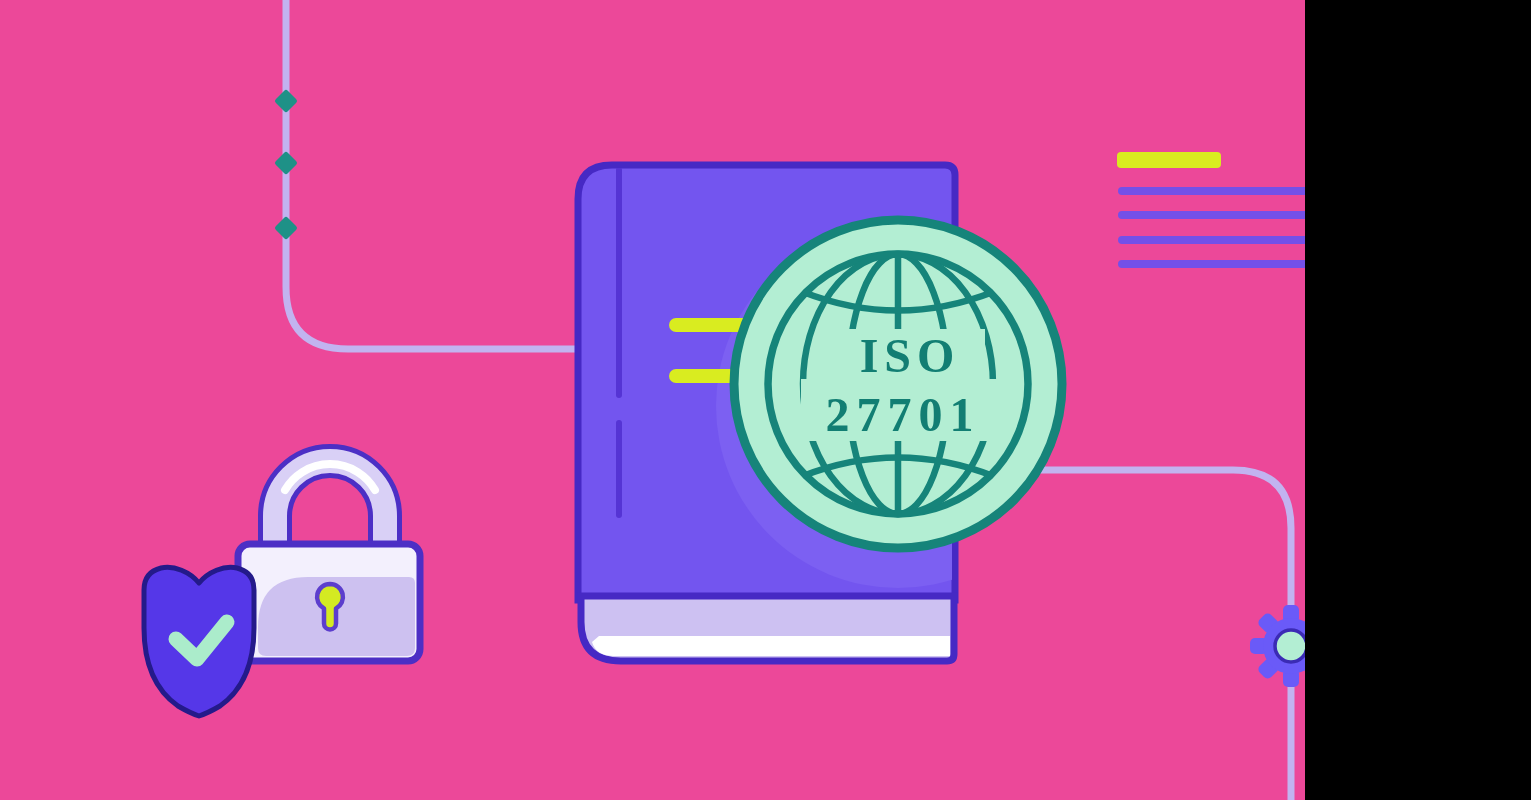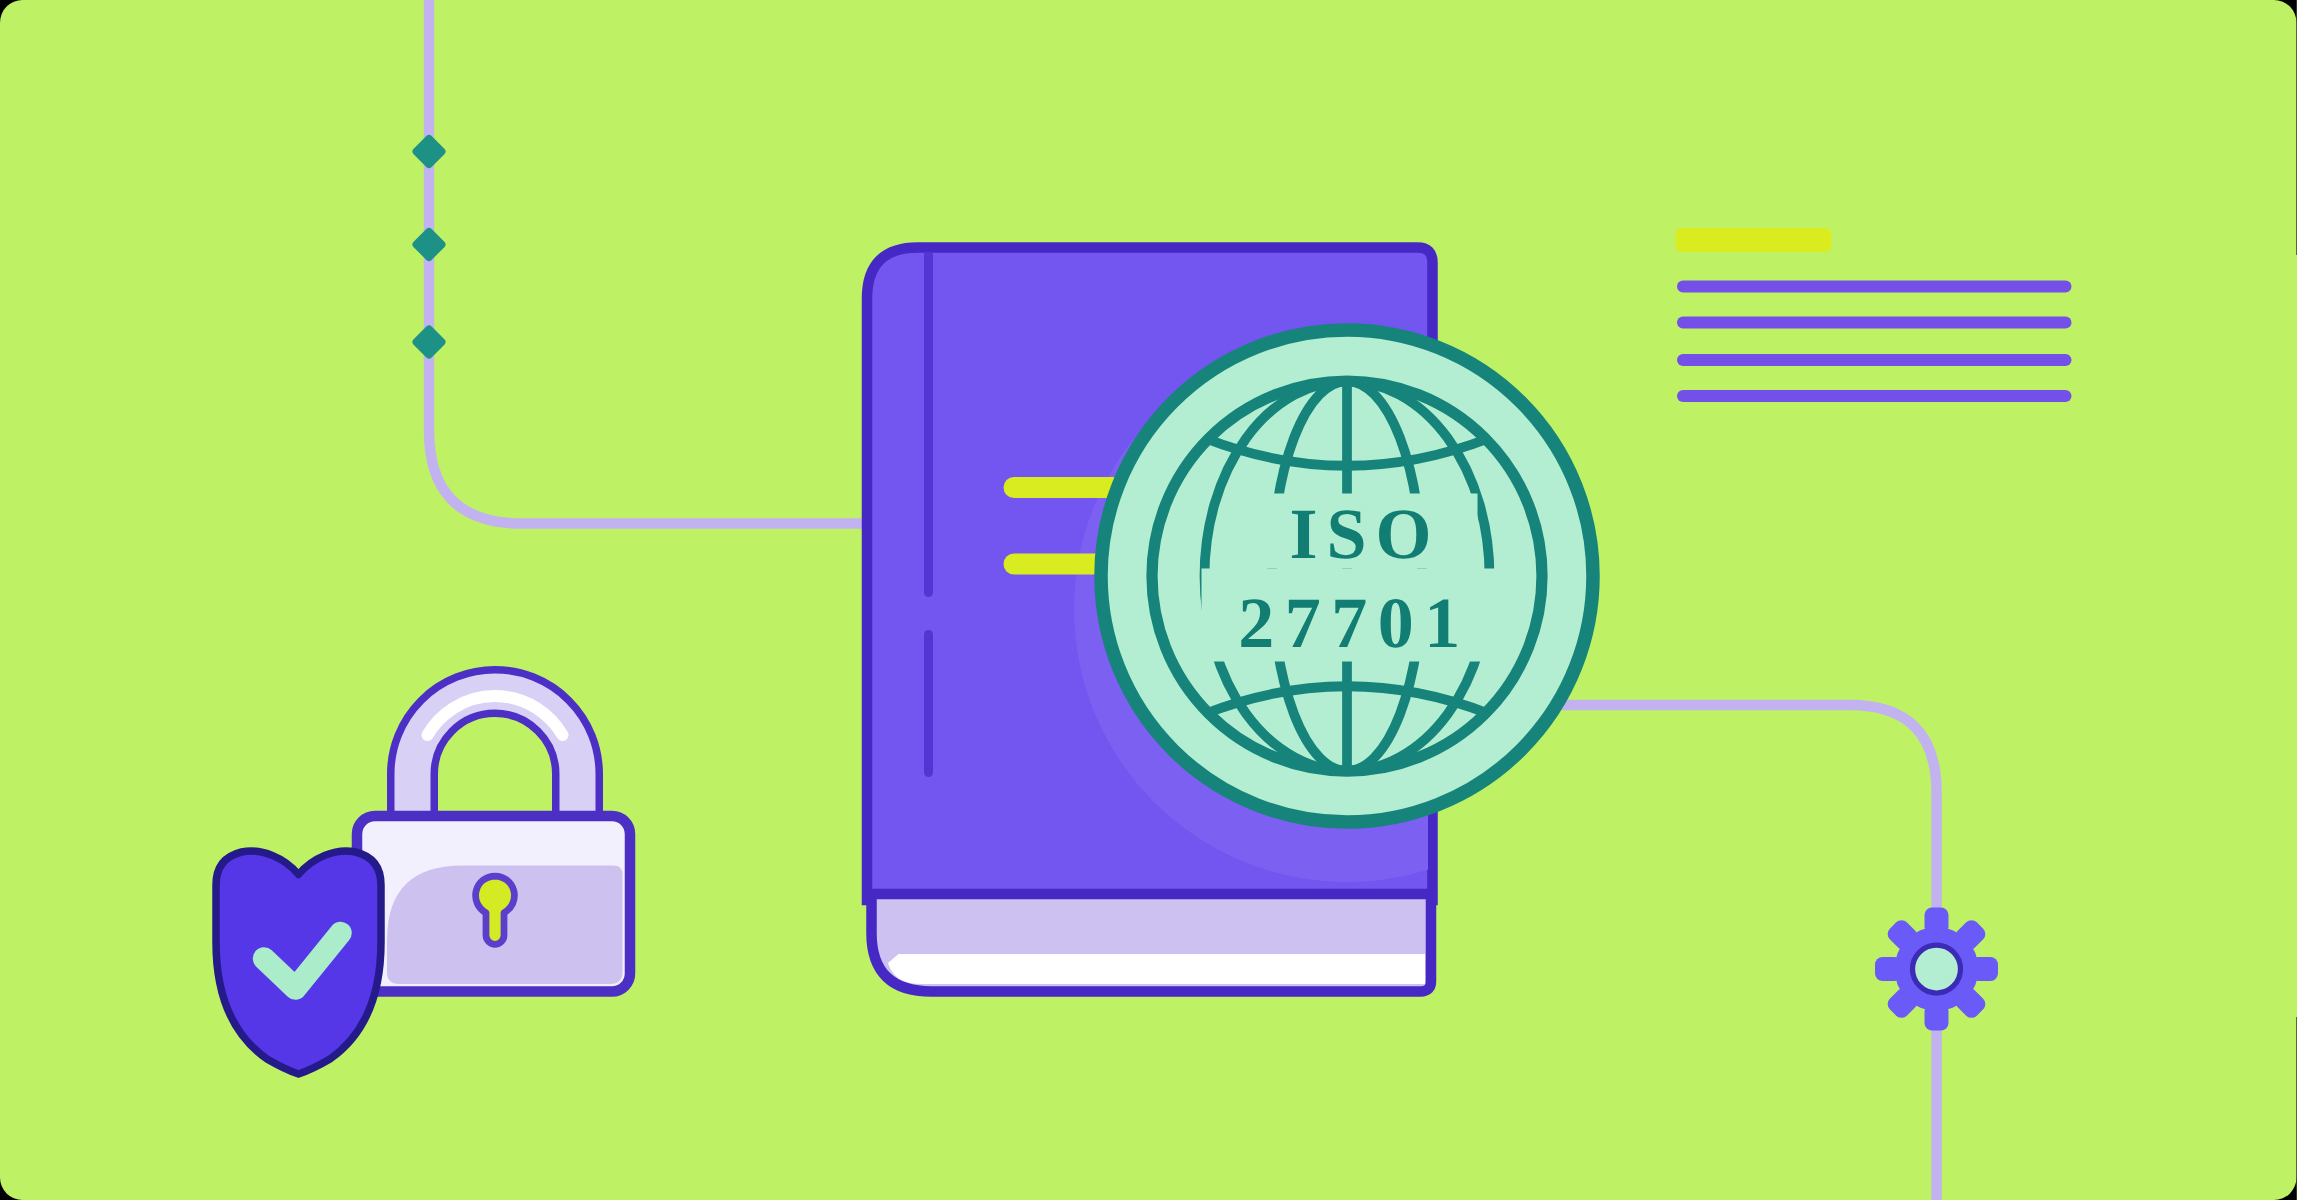--- a/index.html
+++ b/index.html
@@ -1,23 +1,22 @@
 <!DOCTYPE html>
 <html><head>
 <meta charset="utf-8">
 <style>
   html, body { margin: 0; padding: 0; background: #000; }
   body { font-family: "Liberation Sans", sans-serif; }
   .stage {
     position: relative;
-    width: 1531px;
+    width: 1305px;
     height: 800px;
-    background: #bef264;
+    background: #ec4899;
     overflow: hidden;
-    border-radius: 15px;
   }
   svg { display: block; }
   .badge-text {
     font-family: "Liberation Serif", serif;
     font-weight: bold;
   }
 </style>
 </head>
 <body>
 

